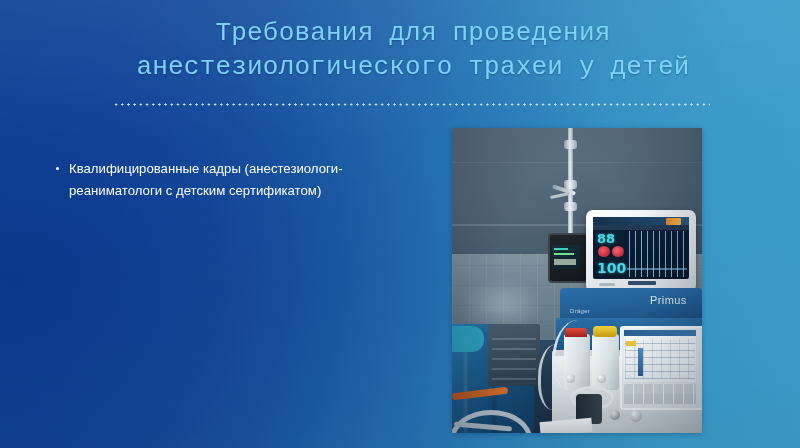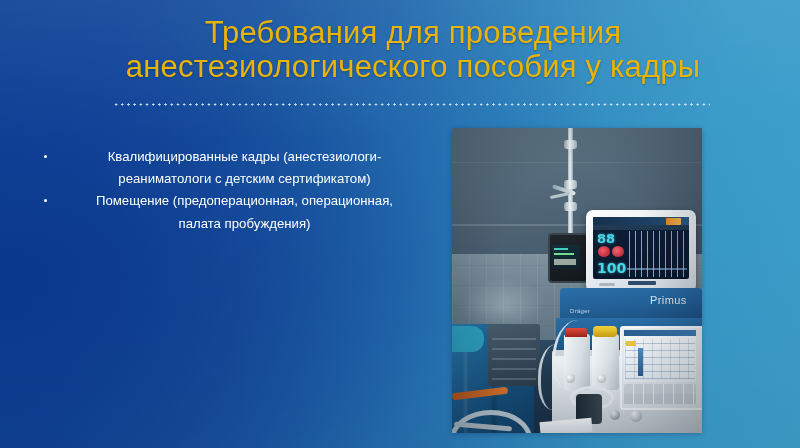--- a/index.html
+++ b/index.html
@@ -53,24 +53,24 @@
 
   
   #title-block {
     position: absolute;
     left: 110px;
     top: 16px;
     width: 606px;
     text-align: center;
   }
   .title-line {
-    font-family: Liberation Sans, sans-serif;
-    font-size: 31px;
+    font-family: Liberation Mono, monospace;
+    font-size: 26px;
     line-height: 34px;
-    color: #eab308;
+    color: #7dd3fc;
     letter-spacing: 0.2px;
     white-space: nowrap;
     text-shadow: 0 1px 2px rgba(0,30,70,0.35);
   }
 
   
   #divider {
     position: absolute;
     left: 113px;
     top: 103px;
@@ -89,22 +89,21 @@
     left: 40px;
     top: 146px;
     width: 392px;
     color: #ffffff;
     font-size: 13.2px;
     line-height: 22.2px;
   }
   .bullet-item {
     position: relative;
     padding-left: 17px;
-    margin: 0;
-    text-align: center;
+    margin: 12px;
   }
   .bullet-item > .dot {
     position: absolute;
     left: 4px;
     top: 9px;
     width: 3px;
     height: 3px;
     border-radius: 50%;
     background: #ffffff;
   }
@@ -490,35 +489,30 @@
 <body>
 
 <div id="slide">
 
   <div id="bg-base"></div>
   <div id="bg-radial"></div>
   <div id="bg-sheen"></div>
 
   <div id="title-block">
     <div class="title-line">Требования для проведения</div>
-    <div class="title-line">анестезиологического пособия у кадры</div>
+    <div class="title-line">анестезиологического трахеи у детей</div>
   </div>
 
   <div id="divider"></div>
 
   <div id="bullets">
     <div class="bullet-item">
       <span class="dot"></span>
       <span class="bullet-text">Квалифицированные кадры (анестезиологи-
 реаниматологи с детским сертификатом)</span>
-    </div>
-    <div class="bullet-item">
-      <span class="dot"></span>
-      <span class="bullet-text">Помещение (предоперационная, операционная,
-палата пробуждения)</span>
     </div>
   </div>
 
   <div id="photo" aria-label="Наркозно-дыхательный аппарат и монитор пациента в операционной">
 
     <div class="ph" id="ph-ceiling"></div>
     <div class="ph" id="ph-ceiling-seam-a"></div>
     <div class="ph" id="ph-ceiling-seam-b"></div>
 
     <div class="ph" id="ph-wall"></div>

